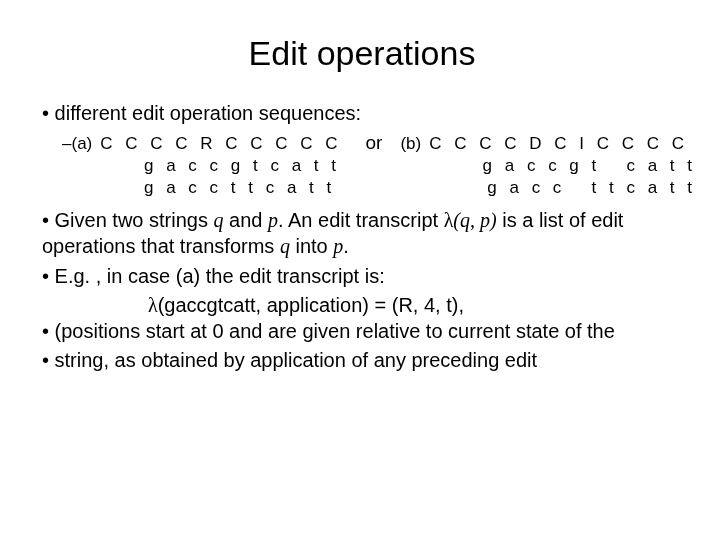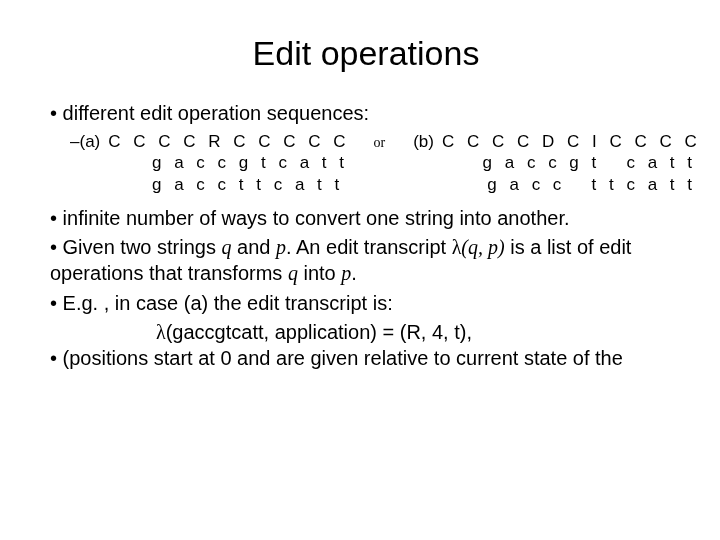--- a/index.html
+++ b/index.html
@@ -9,21 +9,21 @@
     height: 540px;
     background: #fff;
     font-family: Arial, Helvetica, sans-serif;
     color: #000;
     overflow: hidden;
   }
   .slide {
     width: 720px;
     height: 396px;
     box-sizing: border-box;
-    padding: 28px 24px 0 36px;
+    padding: 28px 24px 0 28px;
   }
   .title {
     text-align: center;
     font-size: 34px;
     font-weight: 400;
     margin: 6px 0 28px 0;
   }
   .bullets {
     font-size: 20px;
     line-height: 1.28;
@@ -47,23 +47,23 @@
     gap: 0;
   }
   .mono {
     font-family: Liberation Sans, sans-serif;
     letter-spacing: 4px;
     font-size: 17px;
     white-space: pre;
     text-align: right;
   }
   .or {
-    font-family: Liberation Serif, serif;
-    font-size: 14px;
-    margin: 0 28px 0 24px;
+    font-family: Liberation Sans, sans-serif;
+    font-size: 19px;
+    margin: 0 18px 0 24px;
   }
   .lbl {
     font-family: Arial, Helvetica, sans-serif;
     font-size: 17px;
     margin-right: 8px;
   }
   .indent-mono {
     margin-left: 82px;
   }
   .ital { font-style: italic; font-family: "Times New Roman", Times, serif; }
@@ -98,28 +98,28 @@
         <span style="flex:1"></span>
         <span class="mono" style="margin-left:96px">g a c c g t   c a t t</span>
       </div>
       <div class="seqrow">
         <span class="mono indent-mono">g a c c t t c a t t</span>
         <span style="flex:1"></span>
         <span class="mono" style="margin-left:96px">g a c c   t t c a t t</span>
       </div>
     </div>
 
-    <div class="b1">infinite number of ways to convert one string into another.</div>
 
     <div class="b1">
       <span>Given two strings </span><span class="ital">q</span><span> and </span><span class="ital">p</span><span>. An edit transcript </span><span class="lam">λ</span><span class="ital">(q, p)</span><span> is a list of edit operations that transforms </span><span class="ital">q</span><span> into </span><span class="ital">p</span><span>.</span>
     </div>
 
     <div class="b1">E.g. , in case (a) the edit transcript is:</div>
     <div class="eg-indent">
       <span class="lam">λ</span><span>(gaccgtcatt, application) = (R, 4, t),</span>
     </div>
 
 
     <div class="b1">(positions start at 0 and are given relative to current state of the</div>
+    <div class="b1">string, as obtained by application of any preceding edit</div>
 
   </div>
 </div>
 
 </body></html>

